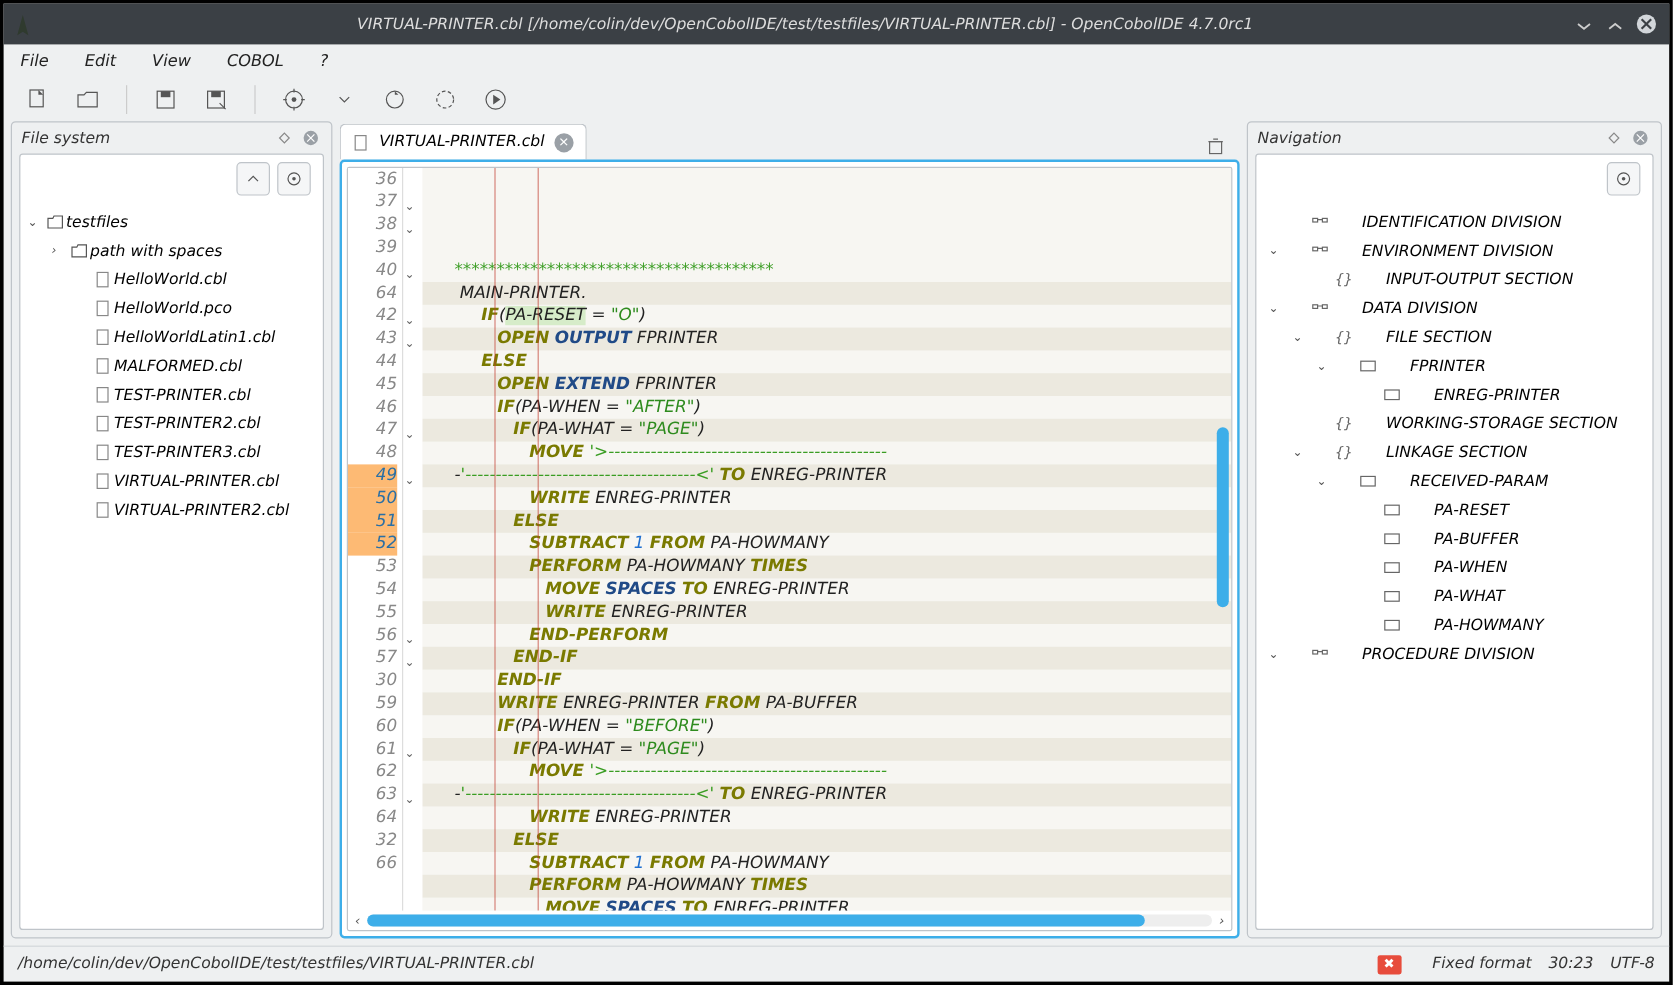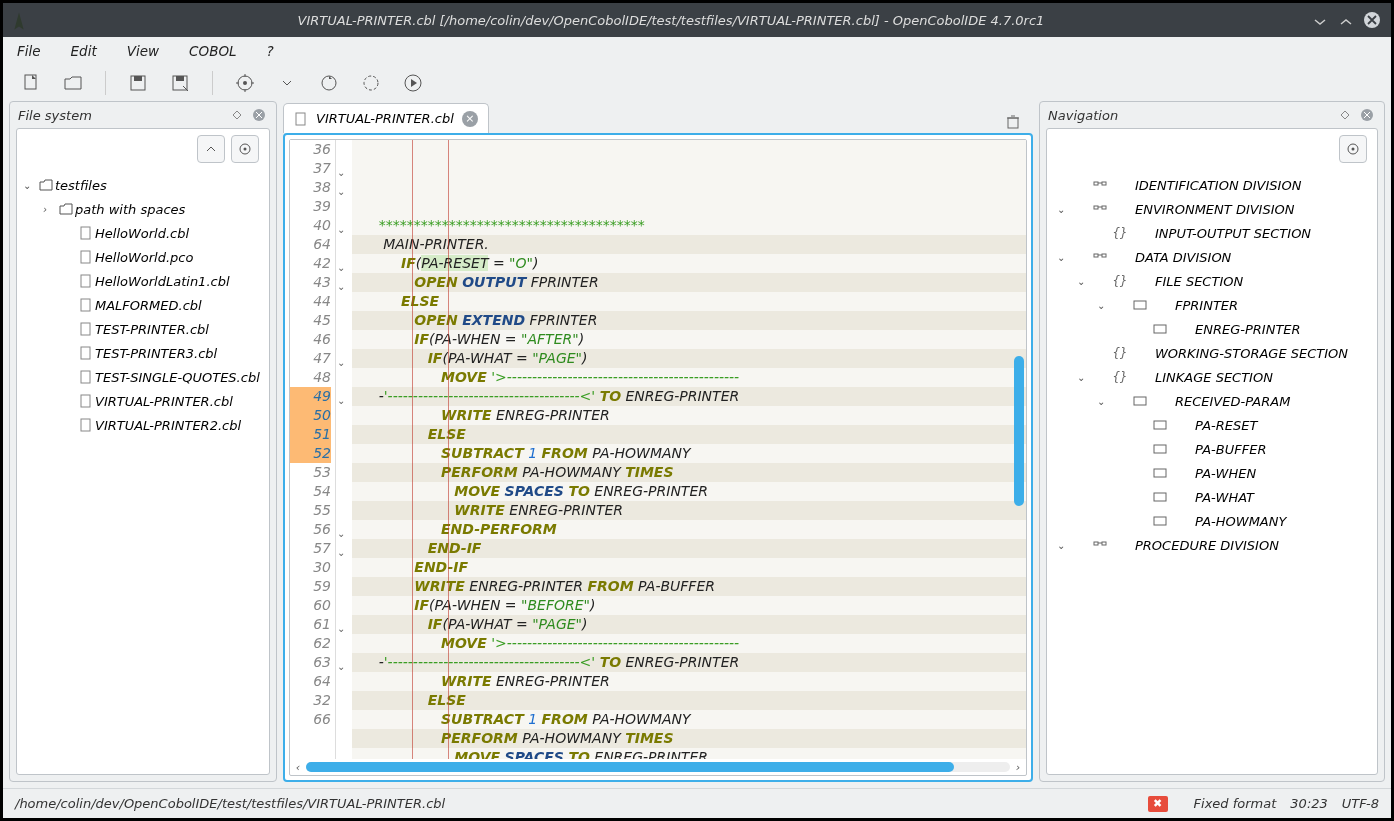--- a/index.html
+++ b/index.html
@@ -284,30 +284,30 @@
                 </span>
                 <span>TEST-PRINTER.cbl</span>
               </div>
               <div class="tree-row tw2">
                 <span class="chev"></span>
                 <span class="fico">
                   <svg width="12" height="14">
                     <rect x="1" y="1" width="9" height="12" fill="none" stroke="#888"></rect>
                   </svg>
                 </span>
+                <span>TEST-PRINTER2.cbl</span>
+              </div>
+              <div class="tree-row tw2">
+                <span class="chev"></span>
+                <span class="fico">
+                  <svg width="12" height="14">
+                    <rect x="1" y="1" width="9" height="12" fill="none" stroke="#888"></rect>
+                  </svg>
+                </span>
                 <span>TEST-PRINTER3.cbl</span>
-              </div>
-              <div class="tree-row tw2">
-                <span class="chev"></span>
-                <span class="fico">
-                  <svg width="12" height="14">
-                    <rect x="1" y="1" width="9" height="12" fill="none" stroke="#888"></rect>
-                  </svg>
-                </span>
-                <span>TEST-SINGLE-QUOTES.cbl</span>
               </div>
               <div class="tree-row tw2">
                 <span class="chev"></span>
                 <span class="fico">
                   <svg width="12" height="14">
                     <rect x="1" y="1" width="9" height="12" fill="none" stroke="#888"></rect>
                   </svg>
                 </span>
                 <span>VIRTUAL-PRINTER.cbl</span>
               </div>

